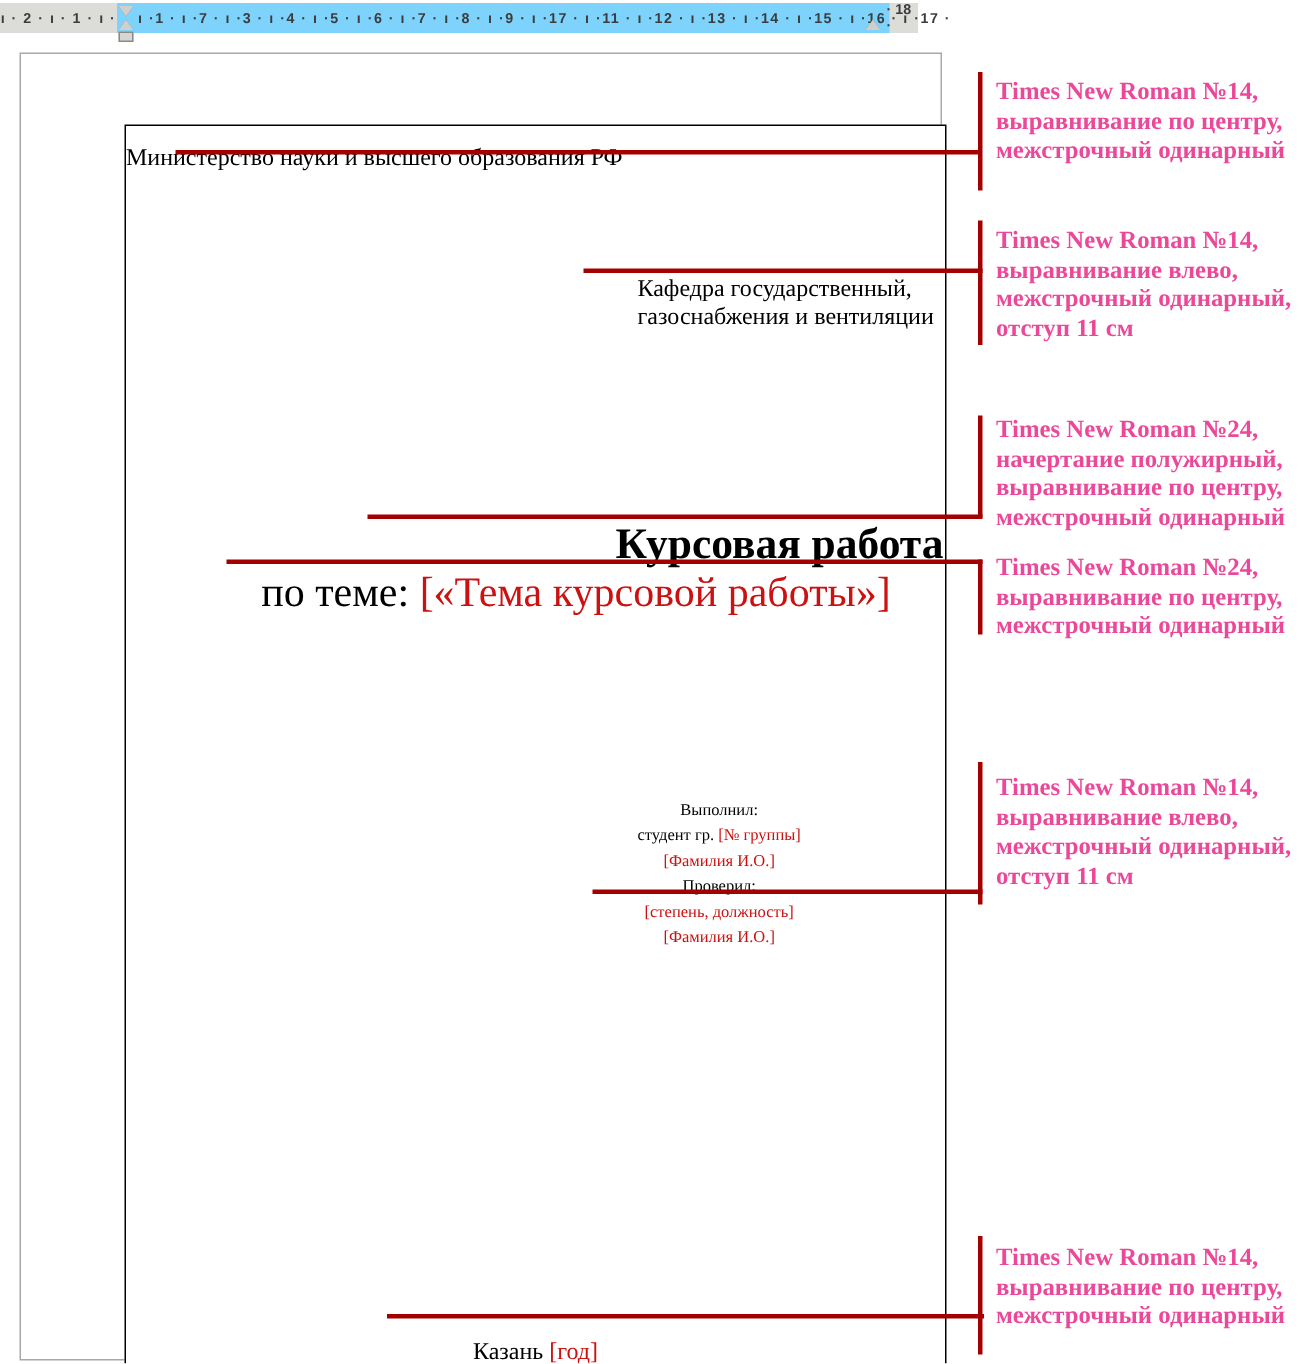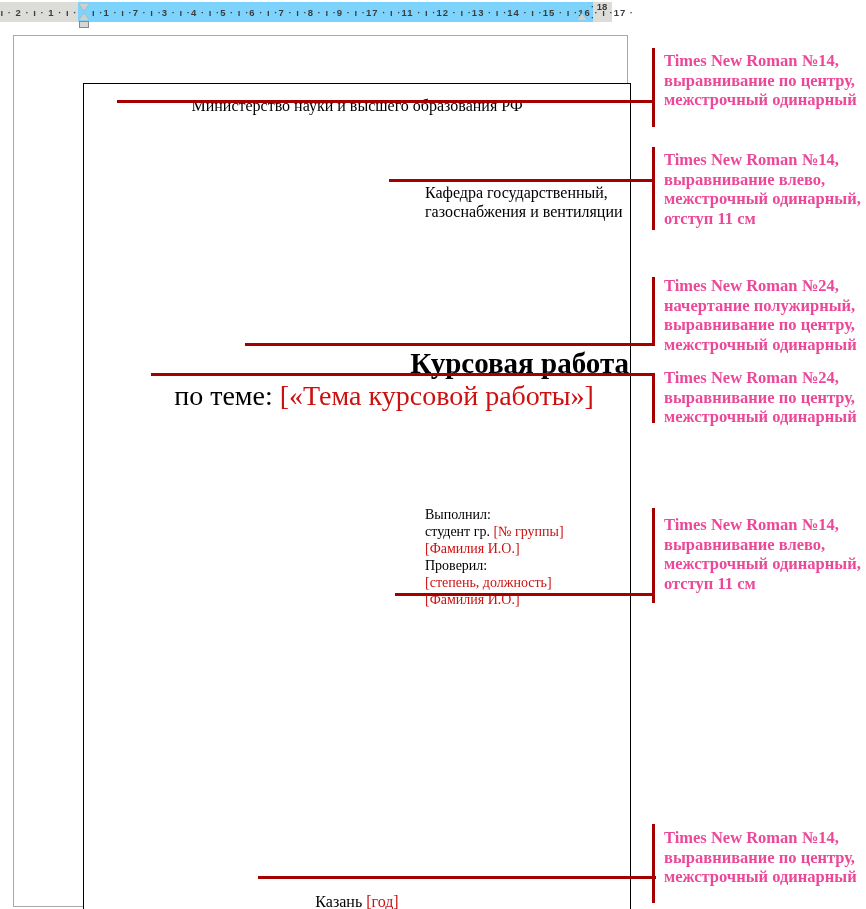--- a/index.html
+++ b/index.html
@@ -19,25 +19,25 @@
   .tri{width:0;height:0;position:absolute;}
   .tri-down{border-left:5px solid transparent;border-right:5px solid transparent;border-top:7px solid #cfcfcc;filter:drop-shadow(0 0 0.5px #777);}
   .tri-up{border-left:5px solid transparent;border-right:5px solid transparent;border-bottom:7px solid #cfcfcc;filter:drop-shadow(0 0 0.5px #777);}
   .indent-box{position:absolute;width:10px;height:7px;background:#d6d6d3;border:1px solid #8a8a8a;box-sizing:border-box;}
 
   
   .canvas{position:absolute;left:13px;top:35px;width:615px;height:872px;background:#ffffff;border:1px solid #a8a8a8;box-sizing:border-box;}
   .page{position:absolute;left:69px;top:47px;width:548px;height:848px;background:#fff;border:1.5px solid #000;box-sizing:border-box;}
 
   .doc-text{position:absolute;font-size:16px;line-height:19px;white-space:nowrap;}
-  .ministry{left:0;top:12px;width:100%;text-align:center;line-height:20px;}
+  .ministry{left:0;top:12px;width:100%;text-align:left;line-height:20px;}
   .dept{left:341px;top:99px;}
   .title-wrap{left:55px;top:264px;width:490px;text-align:right;font-size:29px;line-height:31px;font-weight:bold;}
   .subtitle-wrap{left:55px;top:297px;width:490px;text-align:center;font-size:28px;line-height:30px;}
-  .performer{left:341px;top:422px;font-size:14px;line-height:17px;}
+  .performer{left:341px;top:448px;font-size:11px;line-height:17px;text-align:center;}
   .city{left:0;top:808px;width:100%;text-align:center;}
   .ph{color:var(--placeholder,#cc1111);}
 
   
   .hline{position:absolute;height:2.5px;background:var(--connector,#a40000);}
   .vline{position:absolute;width:2.5px;background:var(--connector,#a40000);}
 
   
   .note{position:absolute;left:664px;width:200px;font-weight:bold;font-size:16.5px;line-height:19.5px;color:#ec4899;}
   .note div{white-space:nowrap;}

